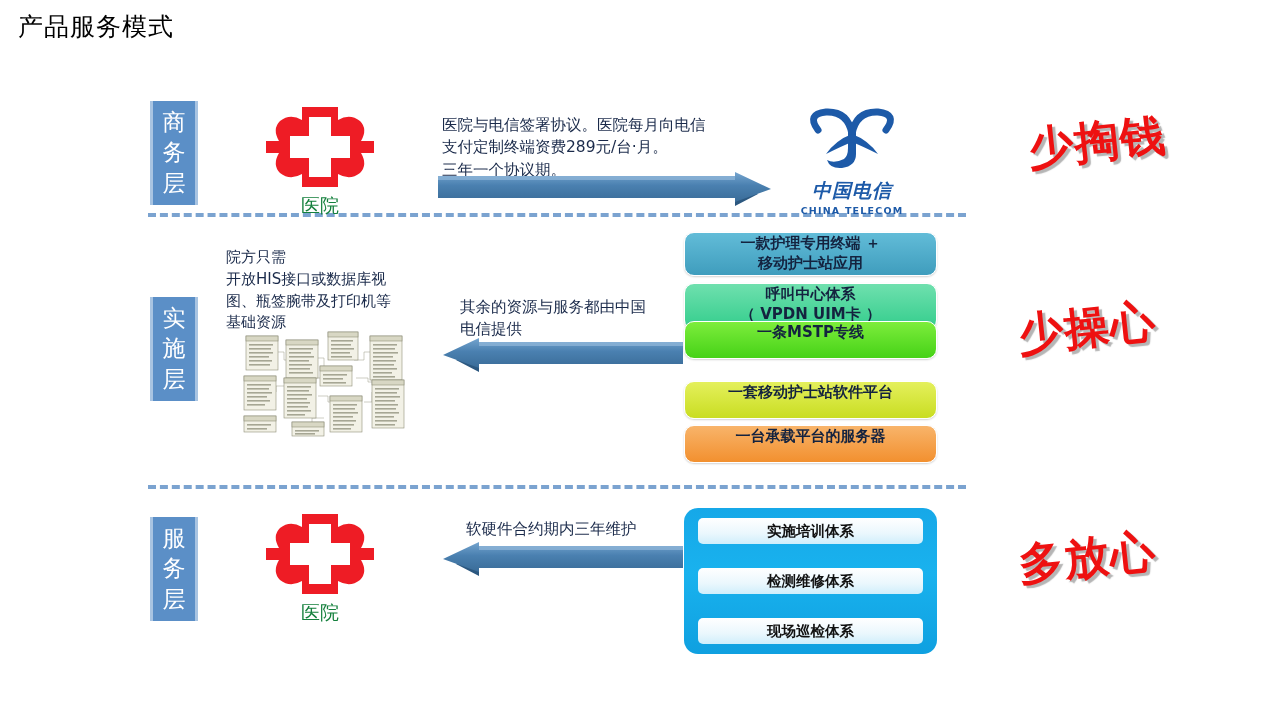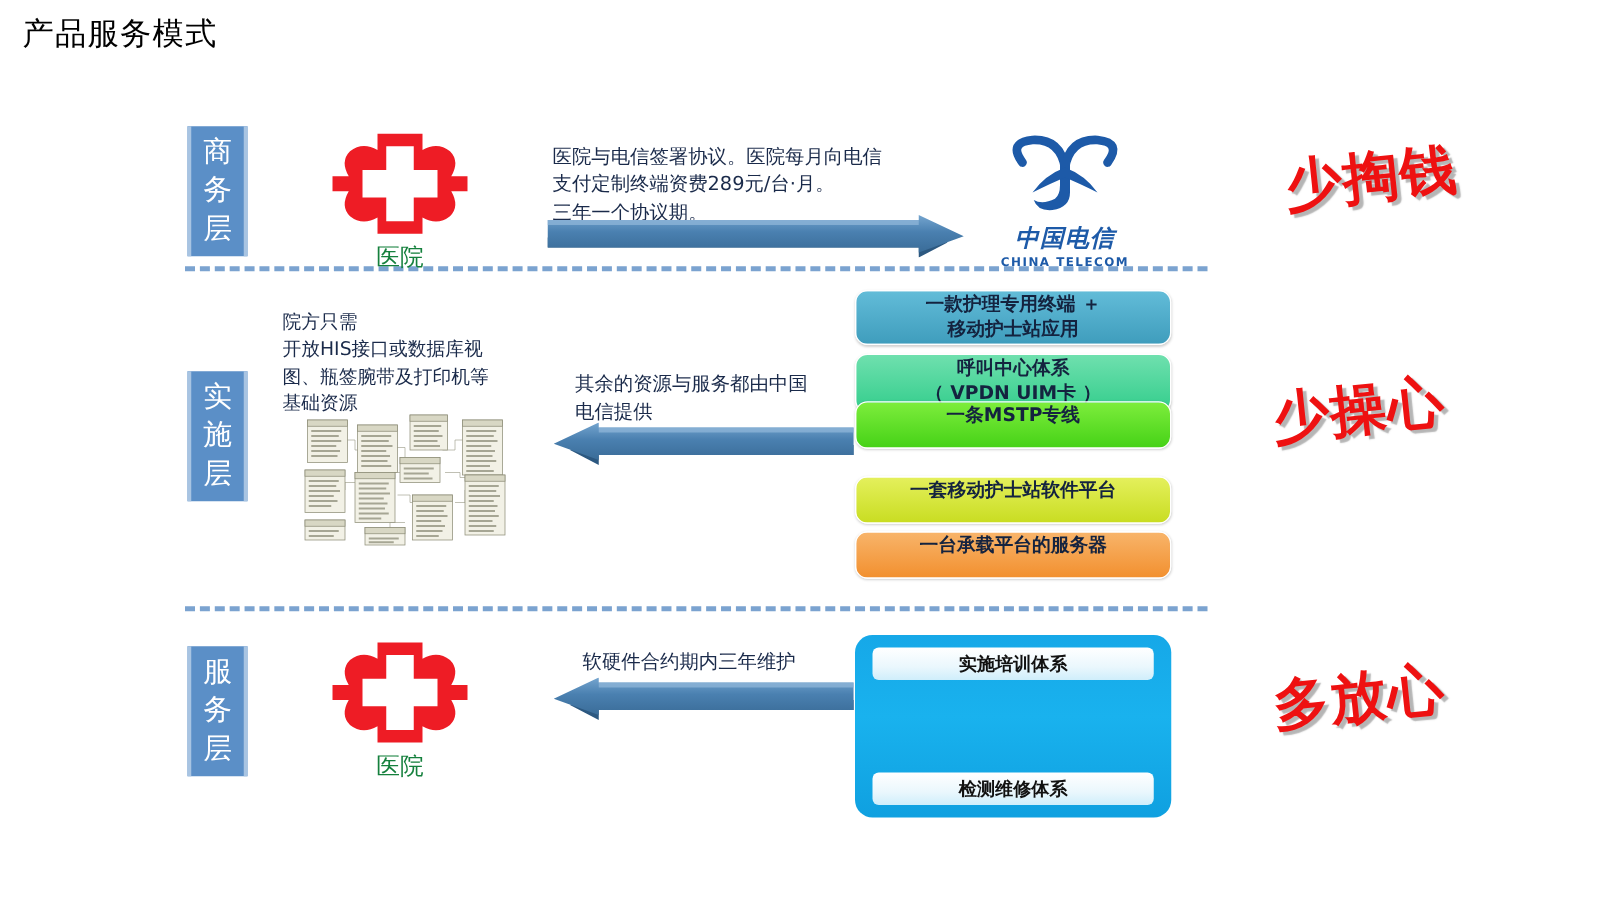--- a/index.html
+++ b/index.html
@@ -478,15 +478,18 @@
   </svg>
 </div>
 
 <div class="service-panel">
   <div class="service-item">
     <span>实施培训体系</span>
   </div>
   <div class="service-item">
     <span>检测维修体系</span>
   </div>
+  <div class="service-item">
+    <span>现场巡检体系</span>
+  </div>
 </div>
 
 <div class="slogan s3">多放心</div>
 
 </body></html>

